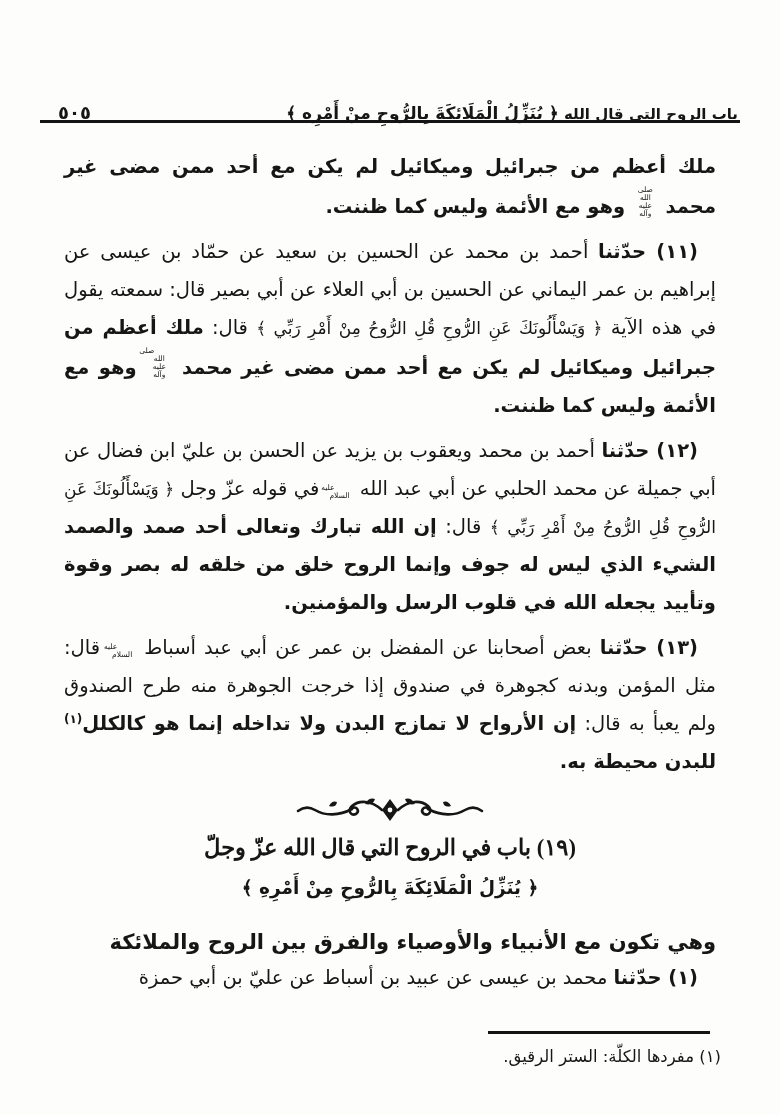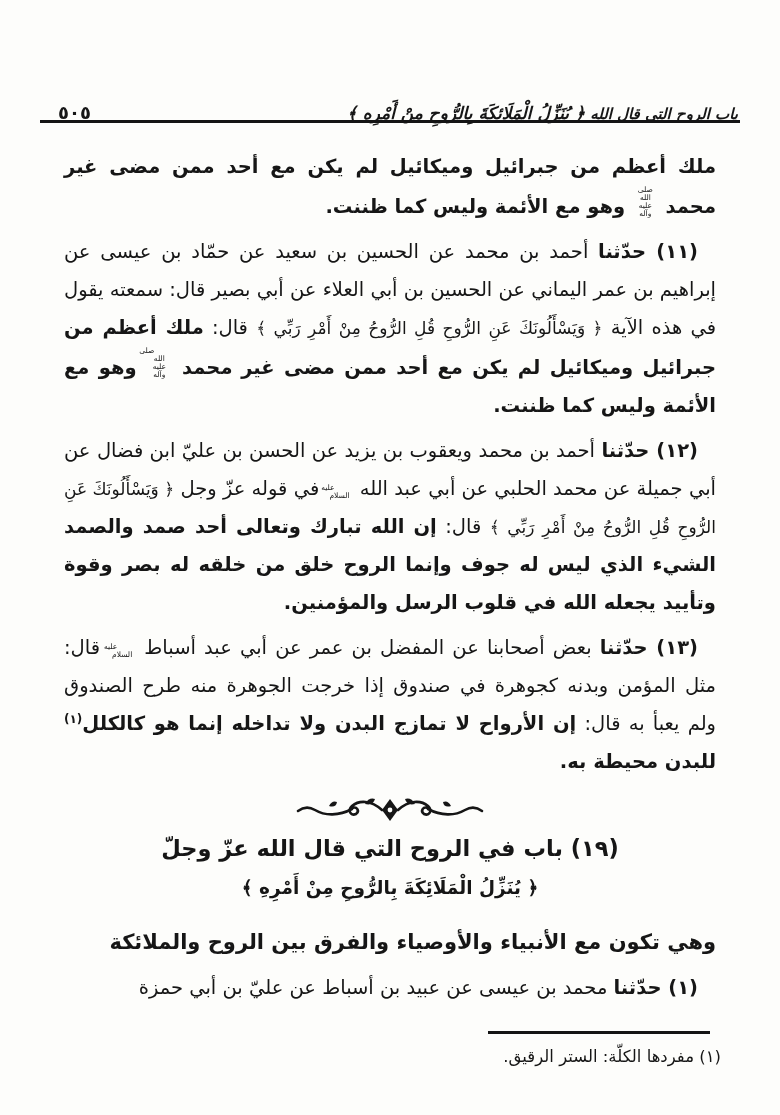--- a/index.html
+++ b/index.html
@@ -27,21 +27,20 @@
     display: flex;
     justify-content: space-between;
     align-items: flex-end;
     direction: rtl;
   }
   .header-title {
     font-size: 15px;
     font-weight: bold;
     white-space: nowrap;
     letter-spacing: 0;
-    font-style: italic;
   }
   .header-title .q { font-weight: bold; }
   .page-number {
     font-size: 18px;
     font-weight: bold;
     padding-left: 16px;
     align-self: flex-end;
     margin-top: 22px;
   }
   .header-rule {
@@ -96,36 +95,36 @@
     height: 32px;
   }
 
   
   .chapter-title {
     text-align: center;
     font-size: 22.5px;
     font-weight: bold;
     line-height: 34px;
     margin-top: 0;
+    font-family: Liberation Serif, serif;
   }
   .chapter-verse {
     text-align: center;
     font-size: 18.5px;
     font-weight: bold;
     line-height: 34px;
     margin-top: 6px;
   }
   .chapter-subtitle {
     font-size: 21px;
     font-weight: bold;
     line-height: 34px;
     margin-top: 20px;
   }
   .chapter-hadith {
-    margin-top: 10px;
   }
 
   
   .footnote-rule {
     position: absolute;
     top: 1031px;
     right: 70px;
     width: 222px;
     height: 2.5px;
     background: #141414;

